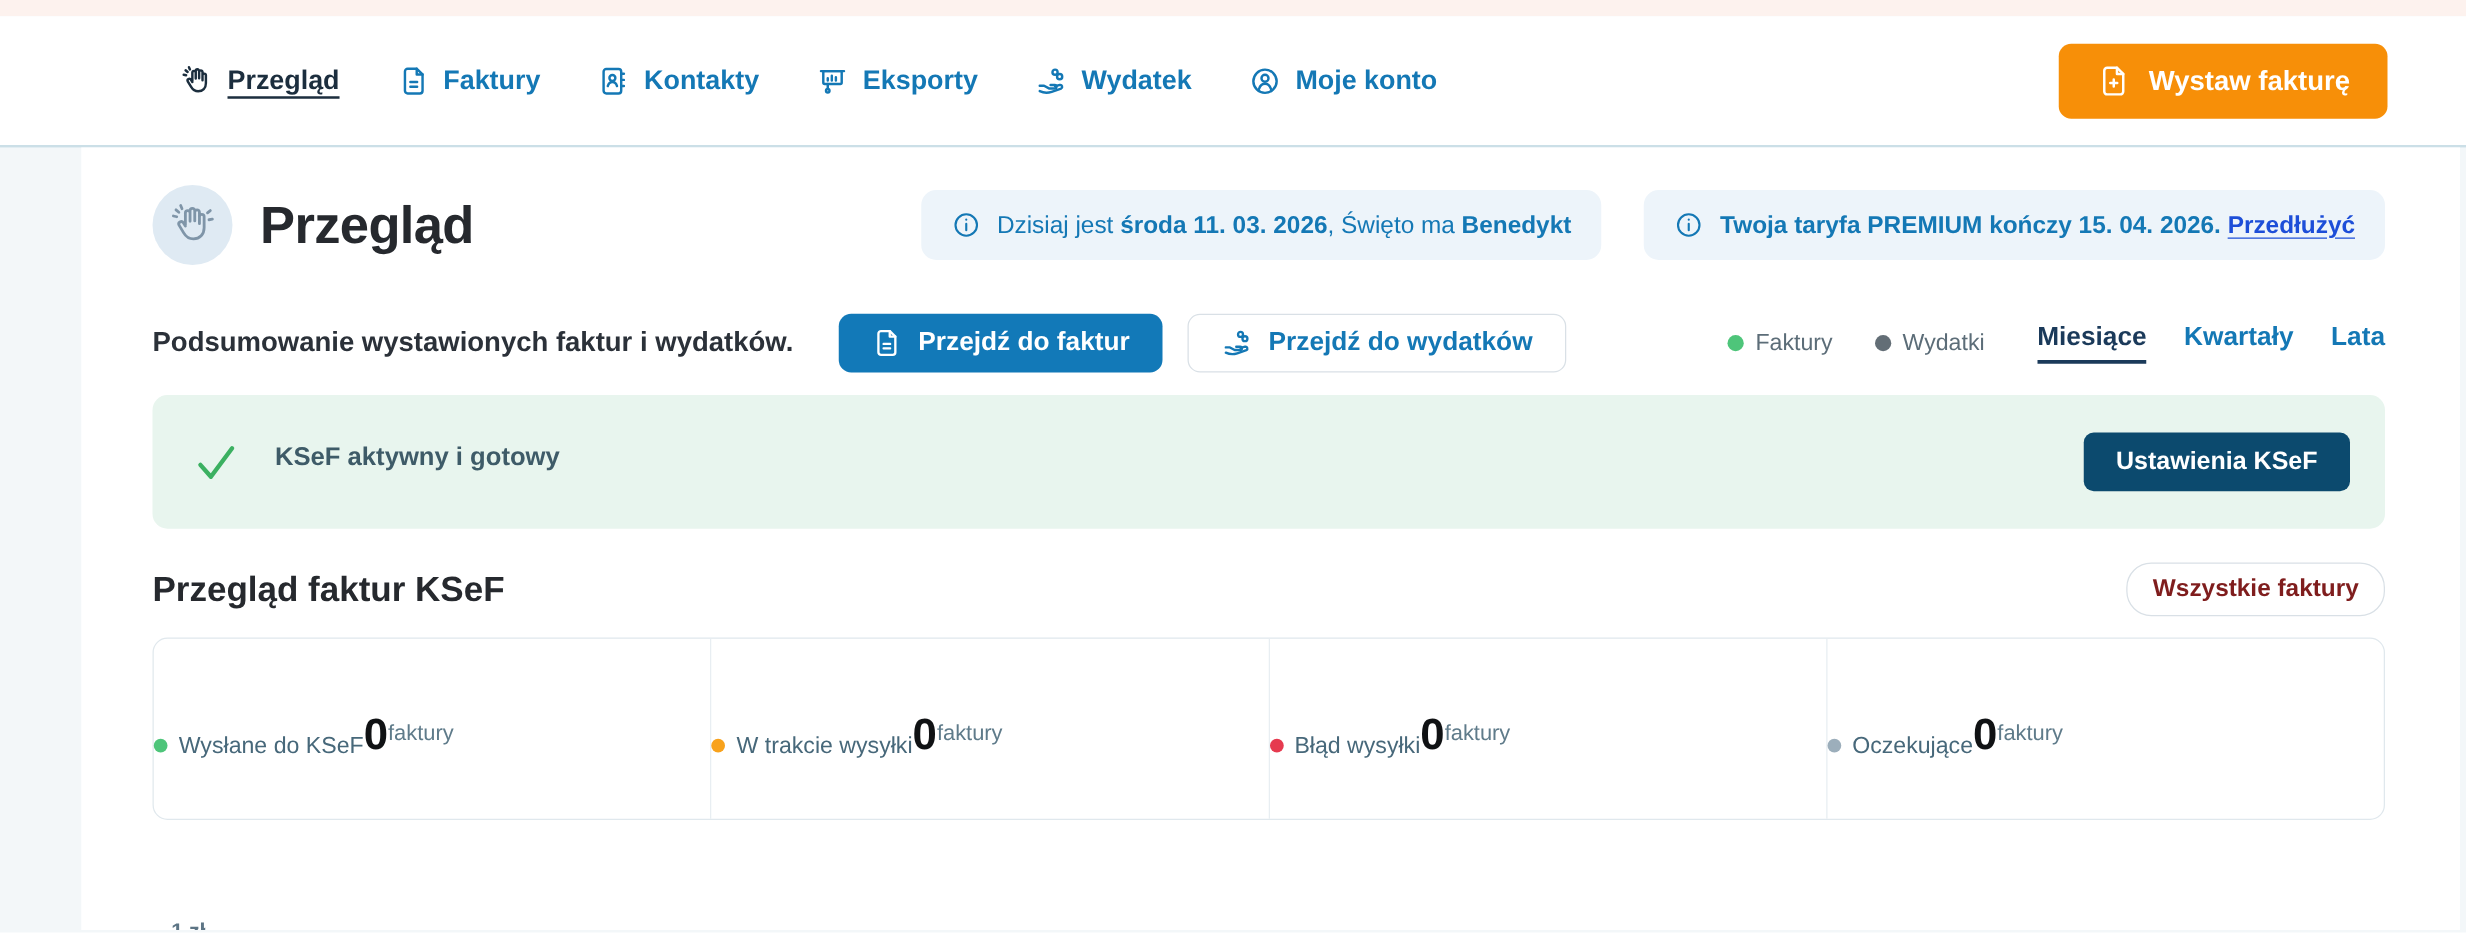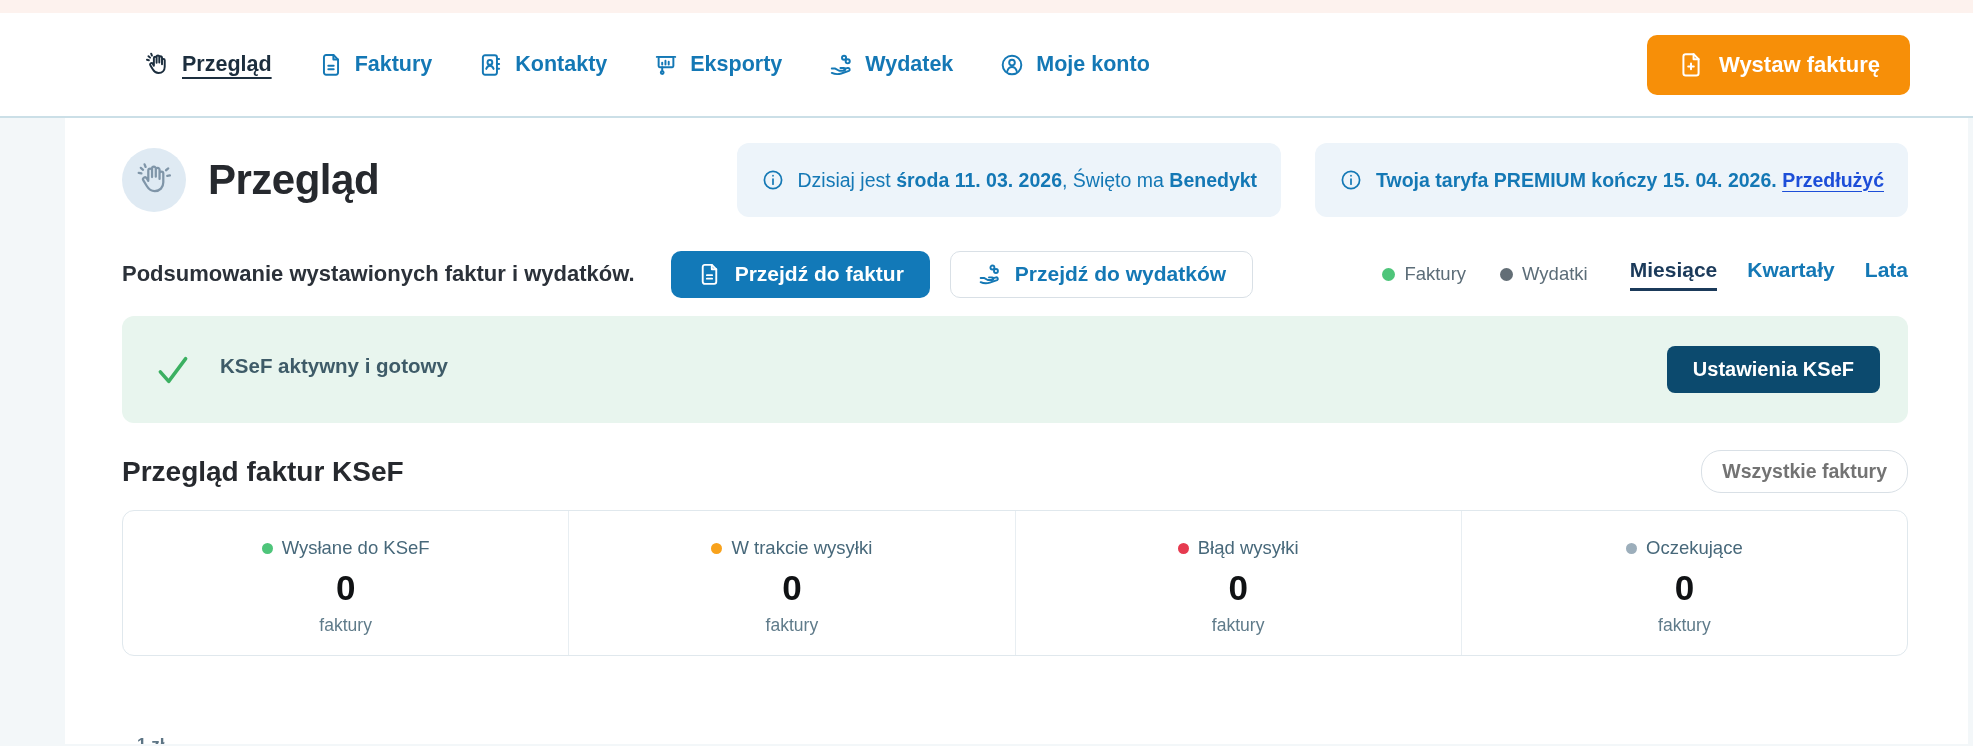--- a/index.html
+++ b/index.html
@@ -37,21 +37,21 @@
   
   .header-row { display:flex; align-items:center; margin-top:21px; height:82px; }
   .avatar {
     width:64px; height:64px; border-radius:50%; background:#dfeaf3;
     display:flex; align-items:center; justify-content:center; color:#7f95a8; flex:none;
   }
   .avatar .ic { width:36px; height:36px; stroke-width:1.5; }
   .page-title { font-size:42px; font-weight:800; letter-spacing:-0.5px; margin-left:22px; color:#26292e; }
   .pills { margin-left:auto; display:flex; gap:34px; }
   .pill {
-    background:#edf4fa; border-radius:12px; height:74px;
+    background:#edf4fa; border-radius:12px; height:56px;
     display:flex; align-items:center; gap:13px; padding:0 24px;
     color:#1478b5; font-size:19.5px; white-space:nowrap;
   }
   .pill .ic { width:24px; height:24px; stroke-width:1.7; }
   .pill b { font-weight:700; }
   .pill .semi { font-weight:700; }
   .pill a { color:#1d4ed8; font-weight:700; text-decoration:underline; text-underline-offset:4px; cursor:pointer; }
   
   .summary-row { display:flex; align-items:center; margin-top:26px; height:54px; }
   .summary-text { font-size:22px; font-weight:700; color:#2b3139; white-space:nowrap; }
@@ -75,25 +75,25 @@
     stroke-linecap:round; stroke-linejoin:round; flex:none; }
   .banner-text { margin-left:28px; }
   .banner-title { font-size:20.5px; font-weight:700; color:#3e5b68; margin-bottom:7px; }
   .banner-sub { font-size:19px; color:#81919a; }
   .banner-btn { margin-left:auto; height:47px; border:none; border-radius:8px; background:#0c4a6e;
     color:#fff; font-family:inherit; font-size:20px; font-weight:700; padding:0 26px; cursor:pointer; }
   
   .section-row { display:flex; align-items:center; margin-top:26px; height:45px; }
   .section-title { font-size:28px; font-weight:800; color:#26292e; }
   .all-btn { margin-left:auto; height:43px; border:1.5px solid #d9e0e6; border-radius:20px; background:#fff;
-    color:#737373; font-family:inherit; font-size:19.5px; font-weight:700; padding:0 20px; cursor:pointer; }
+    color:#7f1d1d; font-family:inherit; font-size:19.5px; font-weight:700; padding:0 20px; cursor:pointer; }
   
   .stats-card { margin-top:16px; height:146px; border:1.5px solid #e0e8ed; border-radius:12px;
     background:#fff; display:flex; }
-  .stat-col { flex:1; display:flex; flex-direction:column; align-items:center; border-right:1.5px solid #e8eef2; }
+  .stat-col { flex:1; display:flex; flex-direction:row; align-items:center; border-right:1.5px solid #e8eef2; }
   .stat-col:last-child { border-right:none; }
   .stat-label { display:flex; align-items:center; gap:9px; margin-top:26px; color:#47687a; font-size:18.5px; }
   .stat-label .dot { width:11px; height:11px; }
   .stat-value { margin-top:9px; font-size:35px; font-weight:800; color:#101214; }
   .stat-unit { margin-top:7px; font-size:17.5px; color:#5f7b8a; }
   
   .chart-partial { margin-top:79px; margin-left:15px; font-size:17px; font-weight:700; color:#5d7585; }
 </style>
 </head>
 <body>

